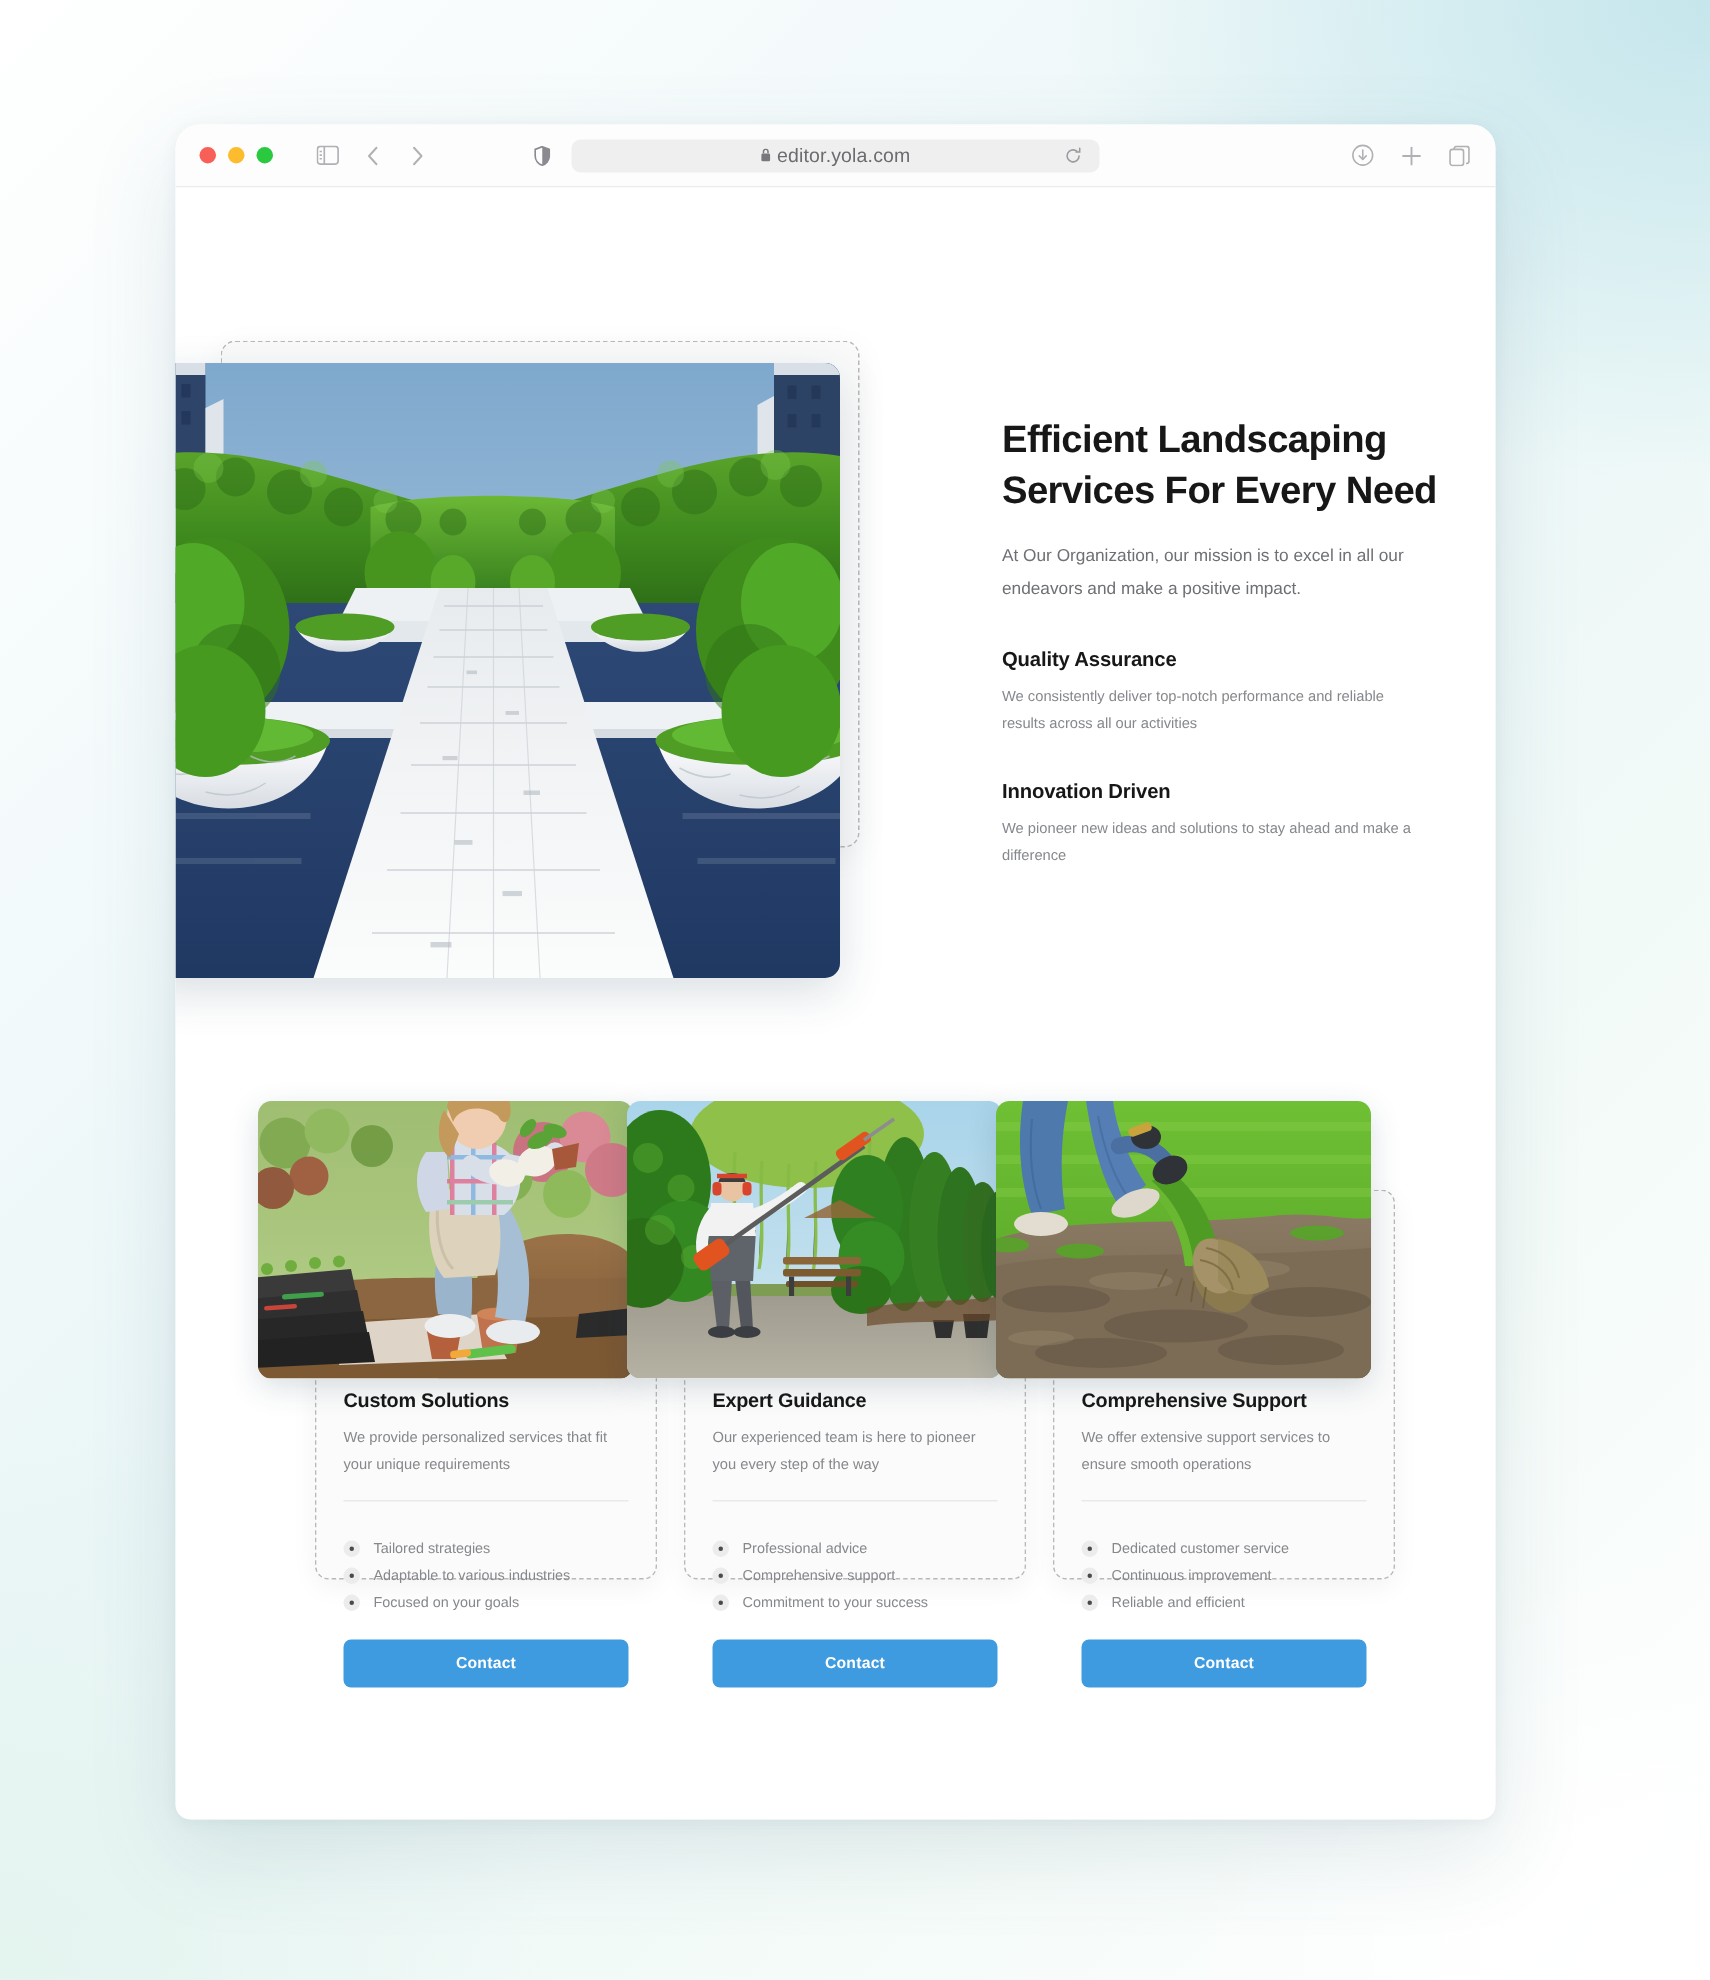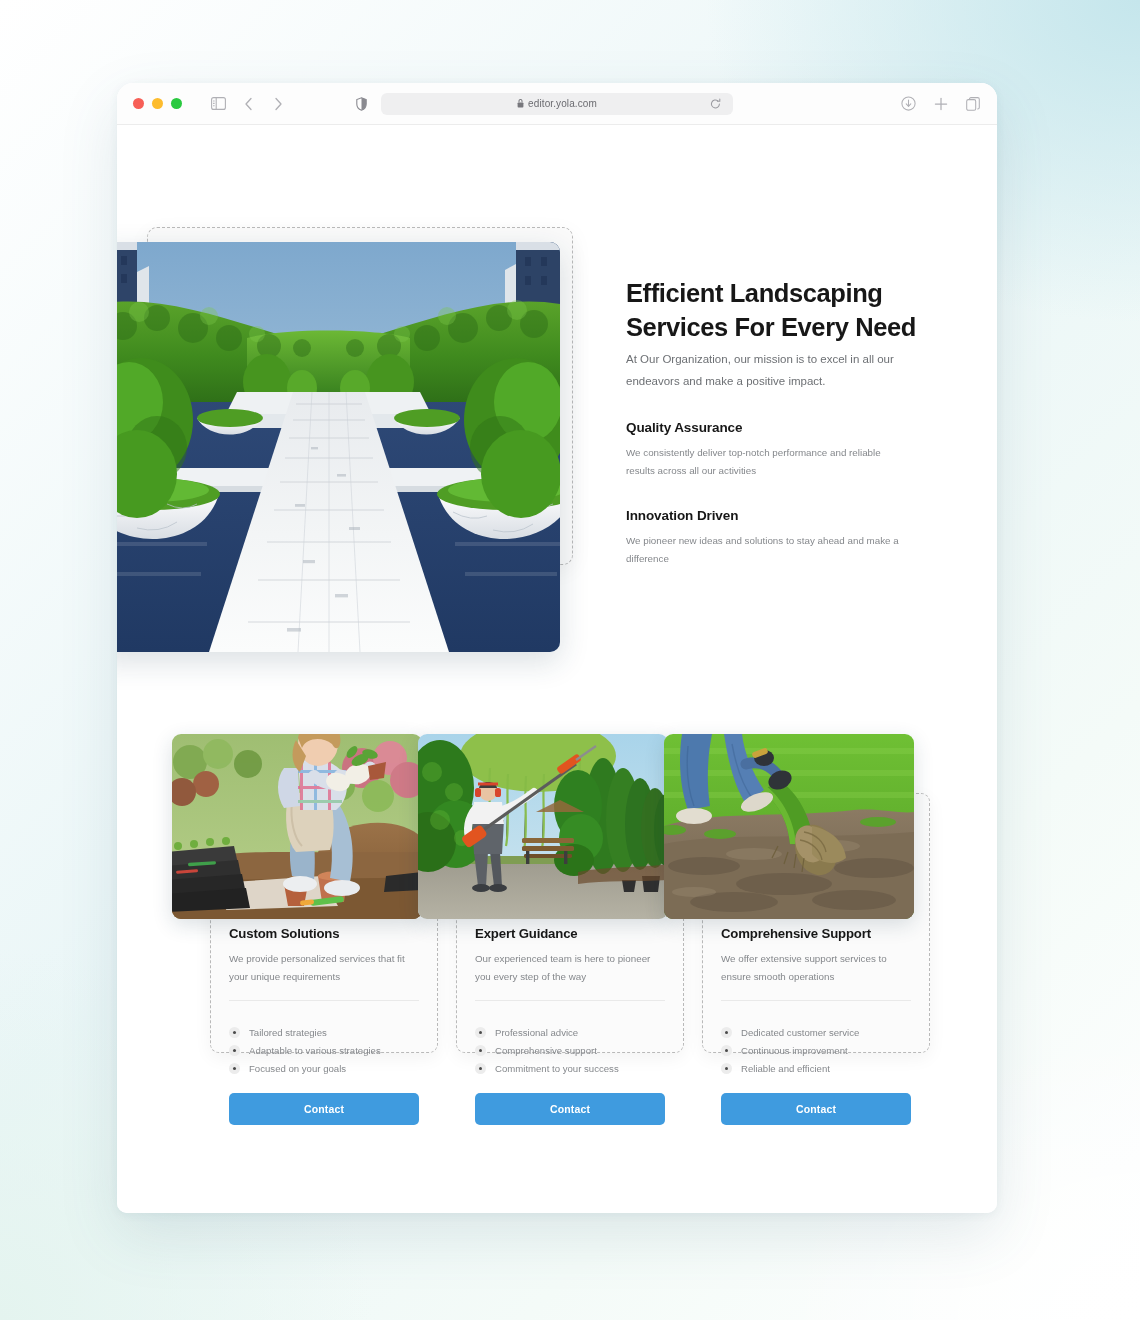--- a/index.html
+++ b/index.html
@@ -72,21 +72,21 @@
     height: 22px;
     background: #efeff0;
     border-radius: 6px;
     display: flex;
     align-items: center;
     justify-content: center;
     position: relative;
     pointer-events: auto;
   }
   .address-text {
-    font-size: 10px;
+    font-size: 13px;
     color: #6b6b70;
     letter-spacing: .1px;
     display: flex;
     align-items: center;
     gap: 4px;
   }
   .lock-icon { color: #77777c; display: flex; }
   .reload-icon { position: absolute; right: 9px; color: #9a9aa0; }
 
   .right-icons {
@@ -130,33 +130,33 @@
     width: 463px;
     height: 410px;
     border-radius: 10px;
     overflow: hidden;
     box-shadow: 0 10px 30px rgba(30,60,80,0.16);
   }
   .hero-image svg { display: block; width: 100%; height: 100%; }
 
   .hero-text {
     position: absolute;
-    left: 509px;
+    left: 551px;
     top: 152px;
     width: 300px;
   }
   .hero-title {
     font-size: 25.5px;
     font-weight: 700;
     line-height: 1.32;
     color: #171717;
     letter-spacing: -0.4px;
   }
   .hero-sub {
-    margin-top: 5px;
+    margin-top: 17px;
     font-size: 11.5px;
     line-height: 1.85;
     color: #6d7074;
   }
   .feature { margin-top: 28px; }
   .feature.second { }
   .feature-title {
     font-size: 13.5px;
     font-weight: 700;
     color: #171717;
@@ -657,21 +657,21 @@
           <h3 class="card-title">Custom Solutions</h3>
           <p class="card-desc">We provide personalized services that fit your unique requirements</p>
           <hr class="card-divider">
           <ul class="bullets">
             <li>
               <span class="bullet-dot"></span>
               <span>Tailored strategies</span>
             </li>
             <li>
               <span class="bullet-dot"></span>
-              <span>Adaptable to various strategies</span>
+              <span>Adaptable to various industries</span>
             </li>
             <li>
               <span class="bullet-dot"></span>
               <span>Focused on your goals</span>
             </li>
           </ul>
           <button class="contact-btn">Contact</button>
         </div>
       </div>
 

